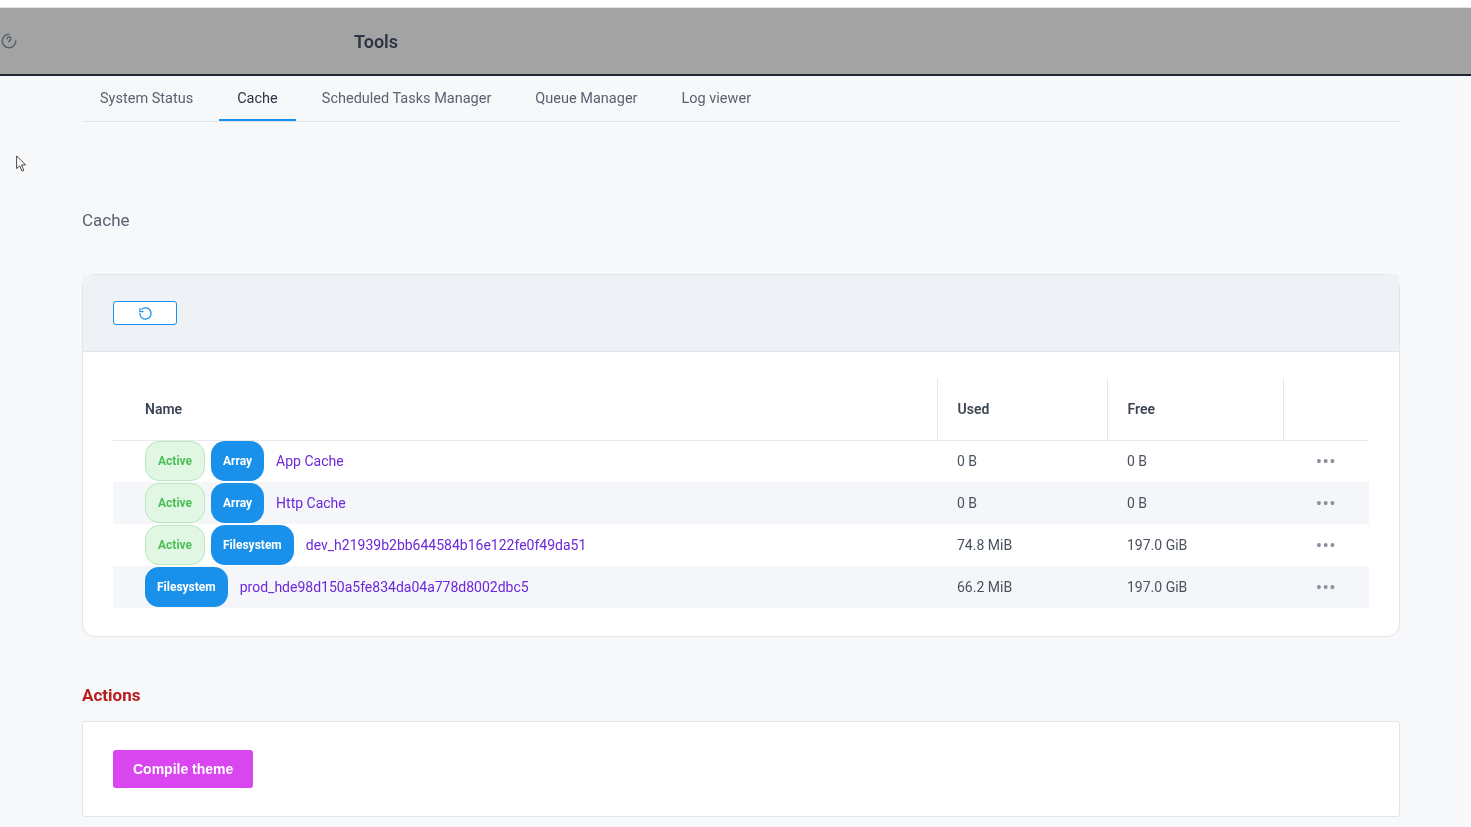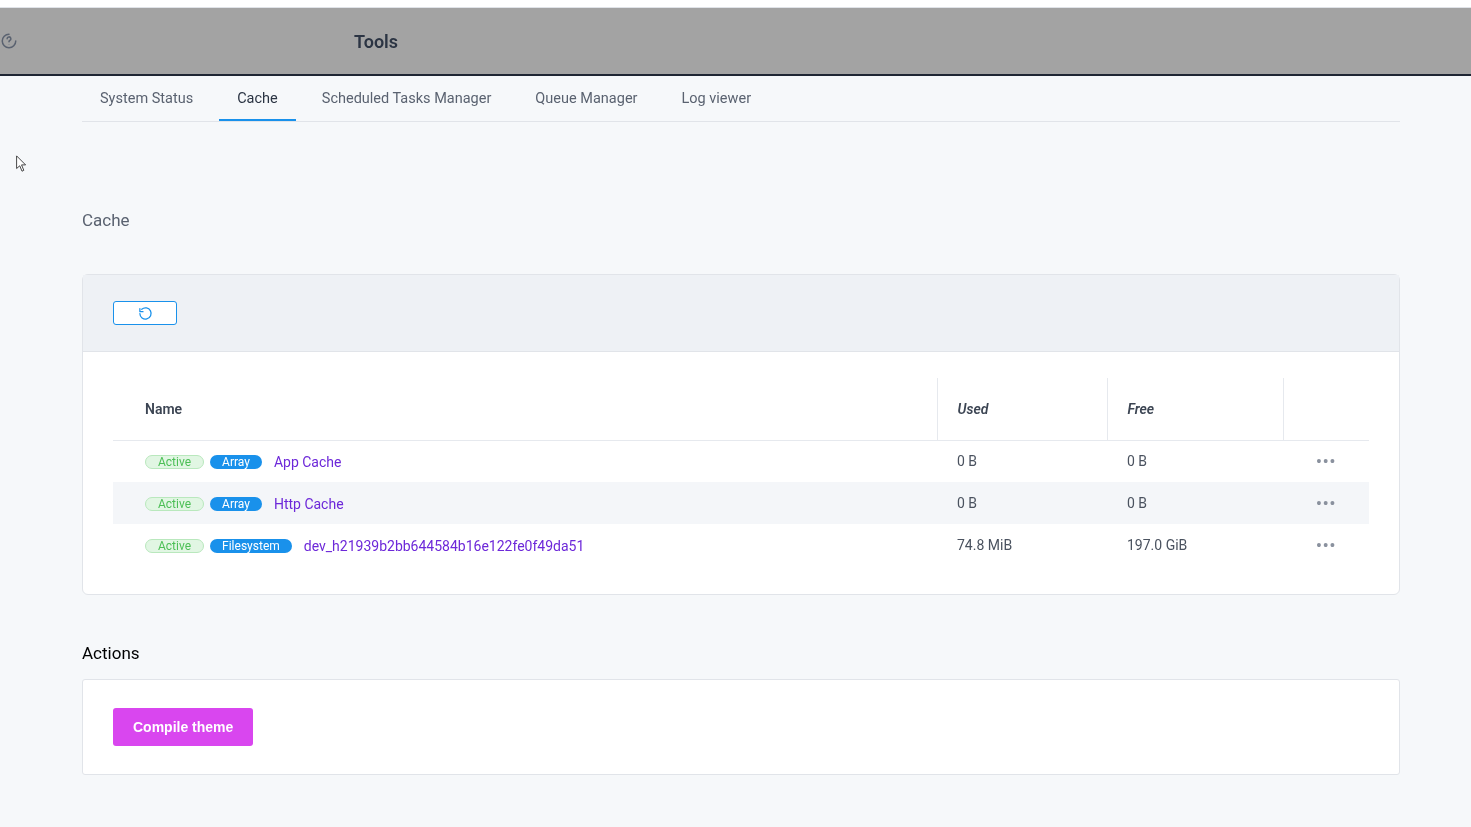--- a/index.html
+++ b/index.html
@@ -60,21 +60,21 @@
   }
   .section-title {
     font-size: 17px;
     color: #5a6270;
     font-weight: 400;
     margin-top: 88px;
     margin-bottom: 16px;
   }
   .card {
     border: 1px solid #e1e4e9;
-    border-radius: 6px;
+    border-radius: 13px;
     background: #fff;
     margin-top: 44px;
   }
   .toolbar {
     background: #eef1f5;
     padding: 26px 30px;
     border-bottom: 1px solid #e1e4e9;
   }
   .refresh-btn {
     border: 1px solid #1991eb;
@@ -109,31 +109,31 @@
     border: none;
   }
   .table tbody tr:nth-child(even) td {
     background: #f4f6f9;
   }
   .col-name { padding-left: 32px !important; }
   .col-used { width: 170px; border-left: 1px solid #e6e9ee; }
   .col-free { width: 176px; border-left: 1px solid #e6e9ee; }
   .col-actions { width: 86px; border-left: 1px solid #e6e9ee; text-align: center !important; }
   
-  thead .col-used, thead .col-free, thead .col-actions { border-left: 1px solid #e6e9ee; font-style: italic; }
+  thead .col-used, thead .col-free, thead .col-actions { border-left: 1px solid #e6e9ee; }
   
   .badge {
     display: inline-flex;
     align-items: center;
     justify-content: center;
     border-radius: 14px;
     font-size: 12px;
-    font-weight: 400;
+    font-weight: 700;
     padding: 0 12px;
-    height: 14px;
+    height: 40px;
     margin-right: 6px;
     vertical-align: middle;
     text-align: right;
   }
   .badge-active {
     background: #e1f6e3;
     color: #4cbf56;
     border: 1px solid #b9e8bd;
   }
   .badge-array {
@@ -156,22 +156,22 @@
     font-weight: bold;
     font-size: 16px;
   }
   .table-inner {
     padding: 26px 30px 28px 30px;
     overflow-x: auto;
   }
 
   .actions-title {
     font-size: 17px;
-    color: #000000;
-    font-weight: 400;
+    color: #b91c1c;
+    font-weight: 700;
     margin-top: 48px;
     margin-bottom: 16px;
   }
   .actions-card {
     border: 1px solid #e1e4e9;
     border-radius: 3px;
     background: #fff;
     padding: 28px 30px;
   }
   .primary-btn {
@@ -257,20 +257,26 @@
               <td class="col-used">0 B</td>
               <td class="col-free">0 B</td>
               <td class="col-actions"><span class="dots">•••</span></td>
             </tr>
             <tr>
               <td class="col-name"><span class="badge badge-active">Active</span><span class="badge badge-filesystem">Filesystem</span><span class="row-name">dev_h21939b2bb644584b16e122fe0f49da51</span></td>
               <td class="col-used">74.8 MiB</td>
               <td class="col-free">197.0 GiB</td>
               <td class="col-actions"><span class="dots">•••</span></td>
             </tr>
+            <tr>
+              <td class="col-name"><span class="badge badge-filesystem">Filesystem</span><span class="row-name">prod_hde98d150a5fe834da04a778d8002dbc5</span></td>
+              <td class="col-used">66.2 MiB</td>
+              <td class="col-free">197.0 GiB</td>
+              <td class="col-actions"><span class="dots">•••</span></td>
+            </tr>
           </tbody>
       </table>
     </div>
   </div>
 
   <div class="actions-title">Actions</div>
 
   <div class="actions-card">
     <button class="primary-btn">Compile theme</button>
   </div>

